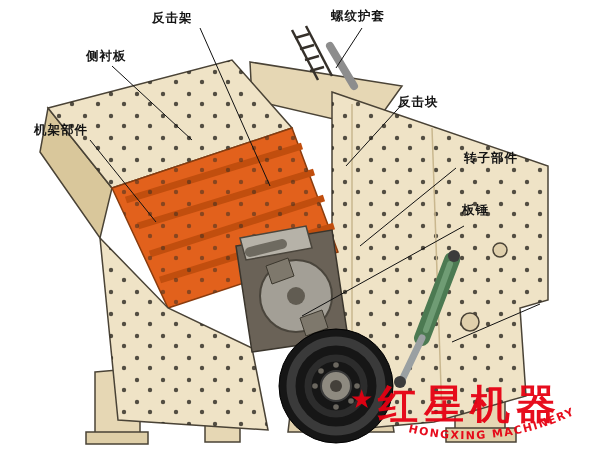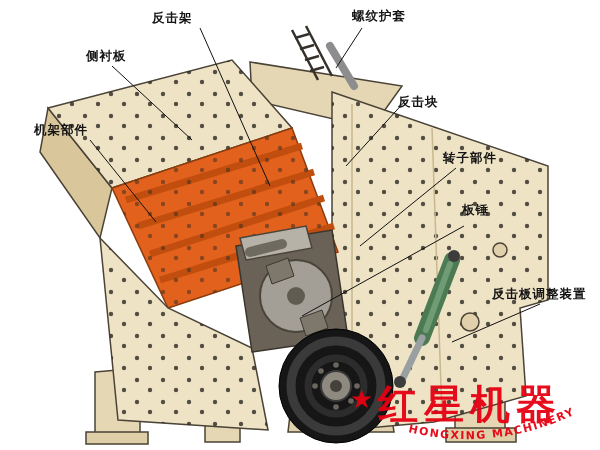--- a/index.html
+++ b/index.html
@@ -114,27 +114,26 @@
       <line x1="112" y1="66" x2="192" y2="140"></line>
       <line x1="406" y1="100" x2="346" y2="166"></line>
       <line x1="90" y1="140" x2="156" y2="222"></line>
       <line x1="456" y1="168" x2="360" y2="246"></line>
       <line x1="464" y1="226" x2="302" y2="316"></line>
       <line x1="540" y1="304" x2="452" y2="342"></line>
     </g>
   </svg>
 
   <div class="lbl" style="left:152px;top:12px">反击架</div>
-  <div class="lbl" style="left:352px;top:10px">螺纹护套</div>
+  <div class="lbl" style="left:331px;top:10px">螺纹护套</div>
   <div class="lbl" style="left:86px;top:50px">侧衬板</div>
   <div class="lbl" style="left:398px;top:96px">反击块</div>
   <div class="lbl" style="left:34px;top:124px">机架部件</div>
-  <div class="lbl" style="left:443px;top:152px">转子部件</div>
+  <div class="lbl" style="left:464px;top:152px">转子部件</div>
   <div class="lbl" style="left:462px;top:204px">板锤</div>
-  <div class="lbl" style="left:492px;top:288px">反击板调整装置</div>
 
   <svg class="wm" width="244" height="76" viewBox="0 0 244 76">
     <text x="0" y="36" font-size="26" fill="#e60012">★</text>
     <text x="28" y="46" font-size="40" font-weight="bold" letter-spacing="6" fill="#e60012" font-family="DejaVu Sans, sans-serif">红星机器</text>
     <path id="wm-arc" d="M 58,60 Q 150,82 238,36" fill="none" stroke="none"></path>
     <text font-size="11" font-weight="bold" letter-spacing="1.5" fill="#e60012" font-family="DejaVu Sans, sans-serif">
       <textPath href="#wm-arc">HONGXING MACHINERY</textPath>
     </text>
   </svg>
 

